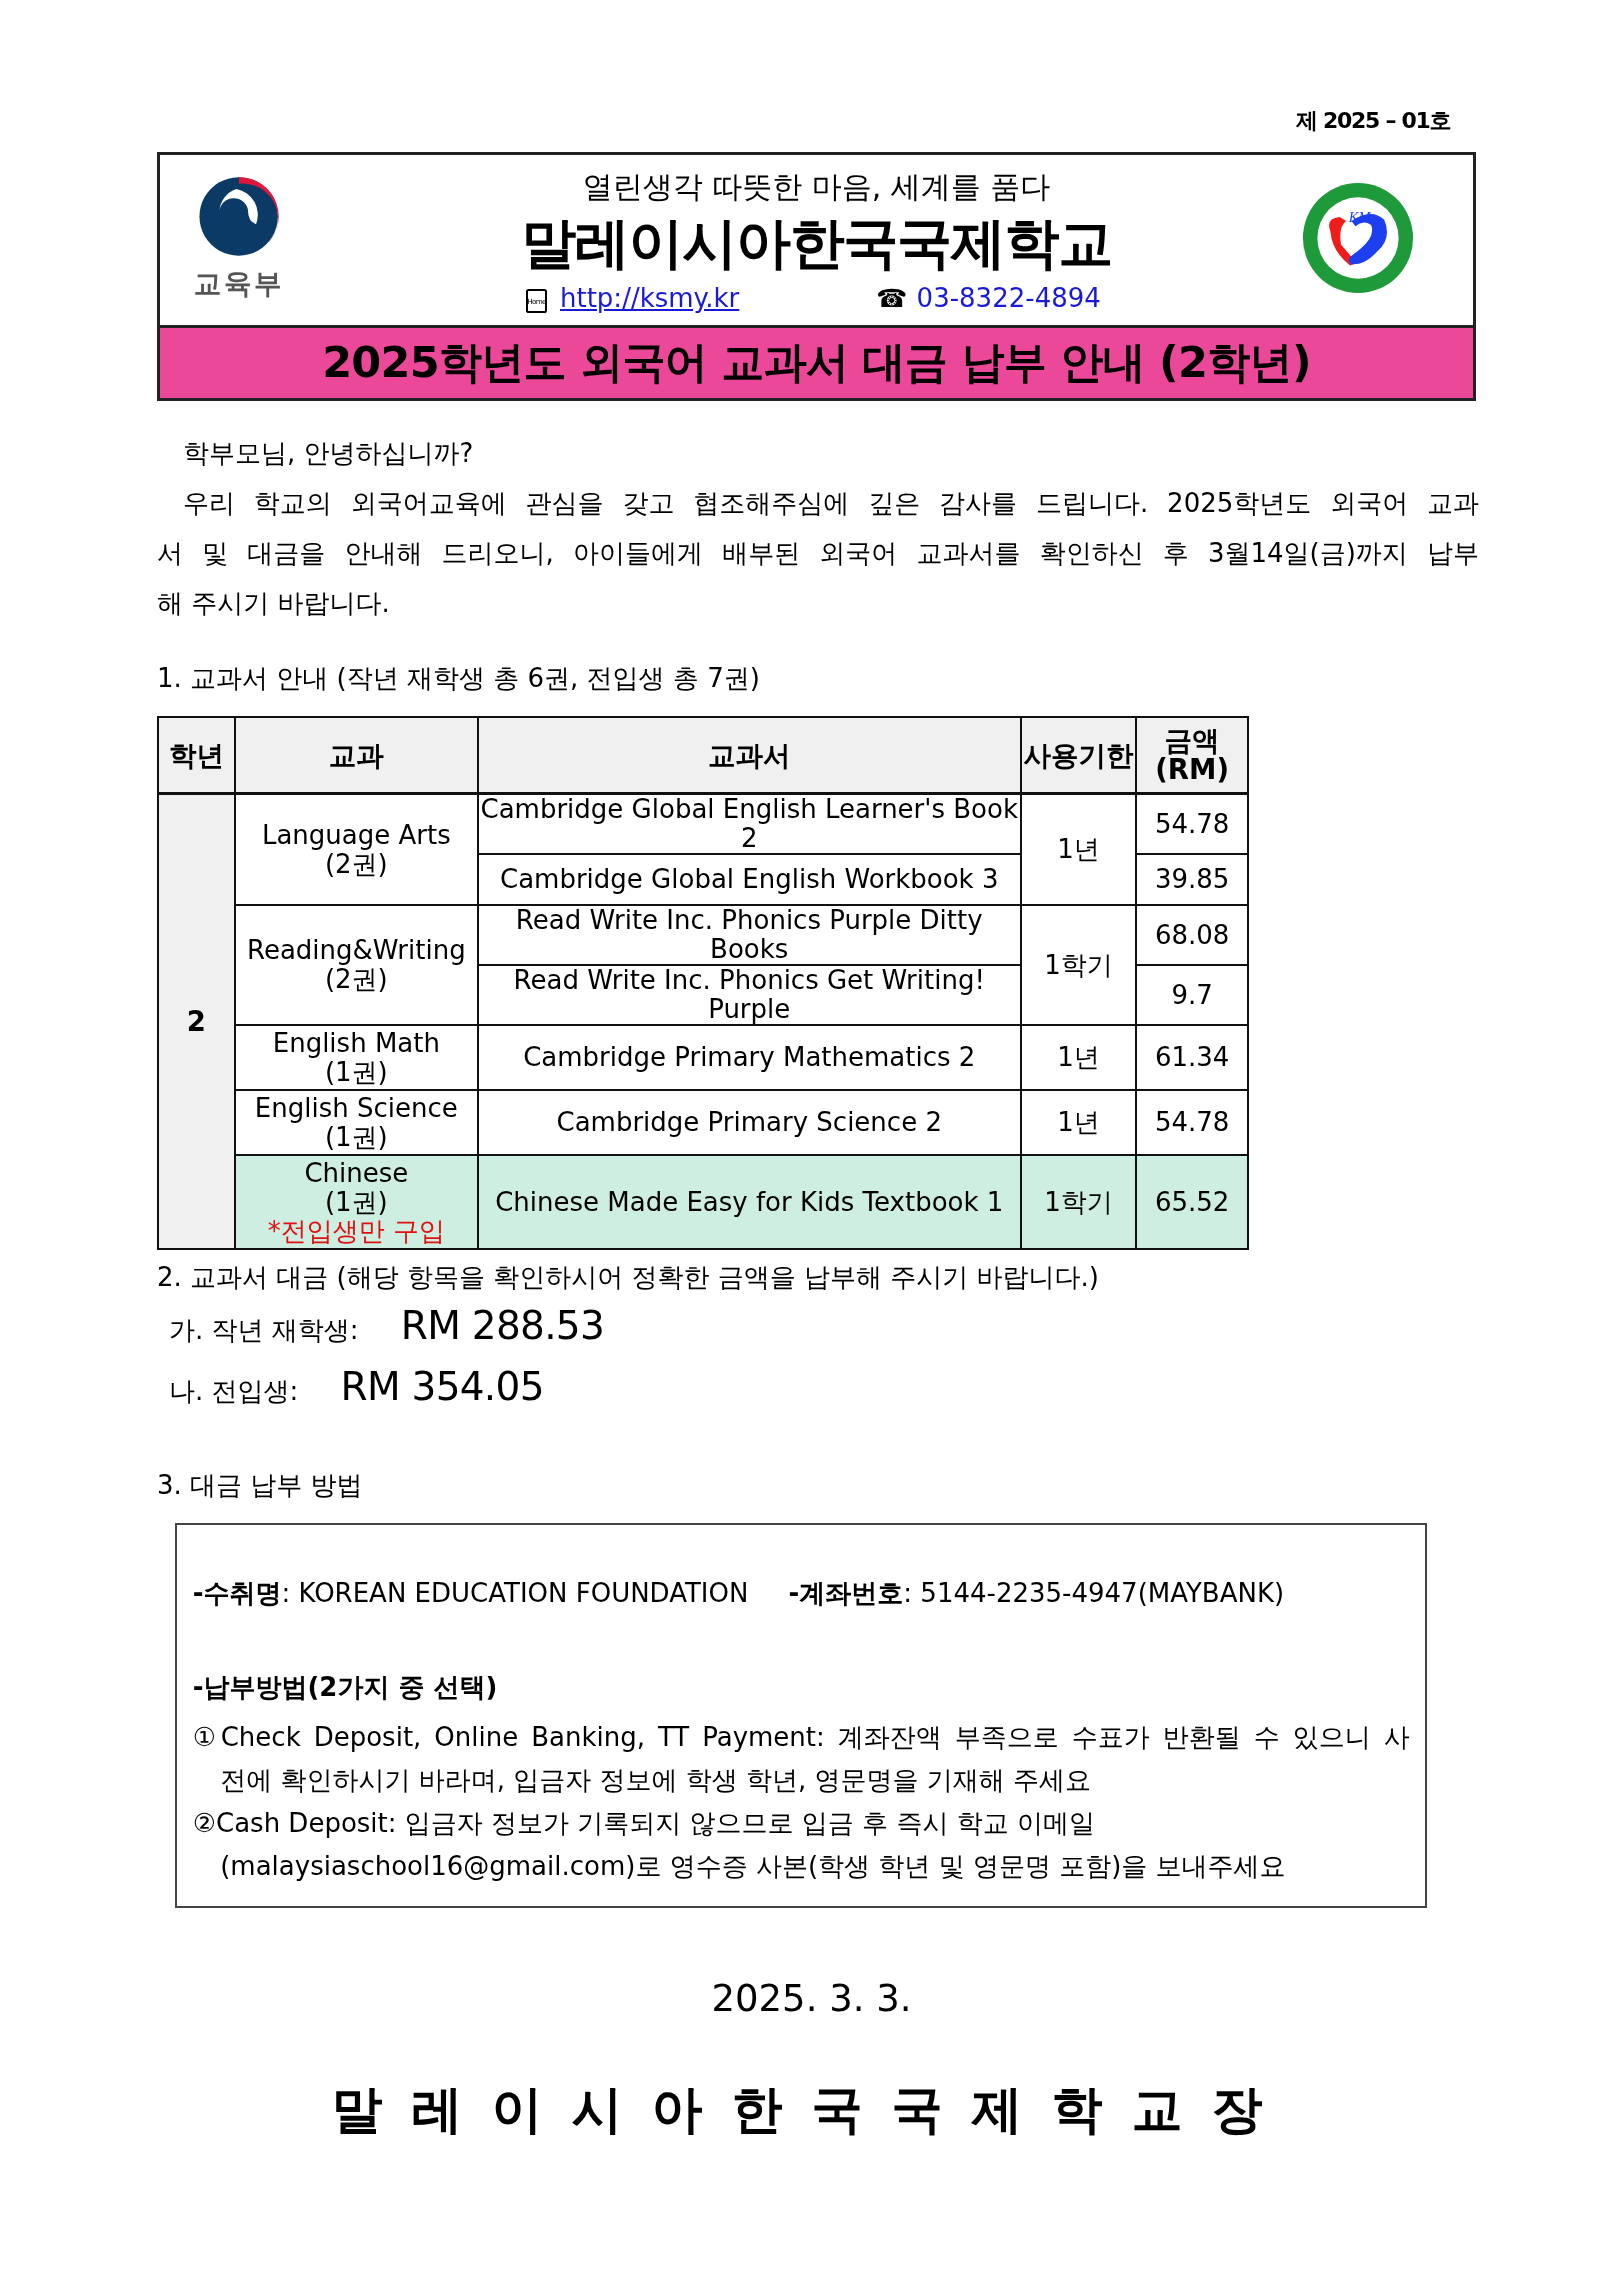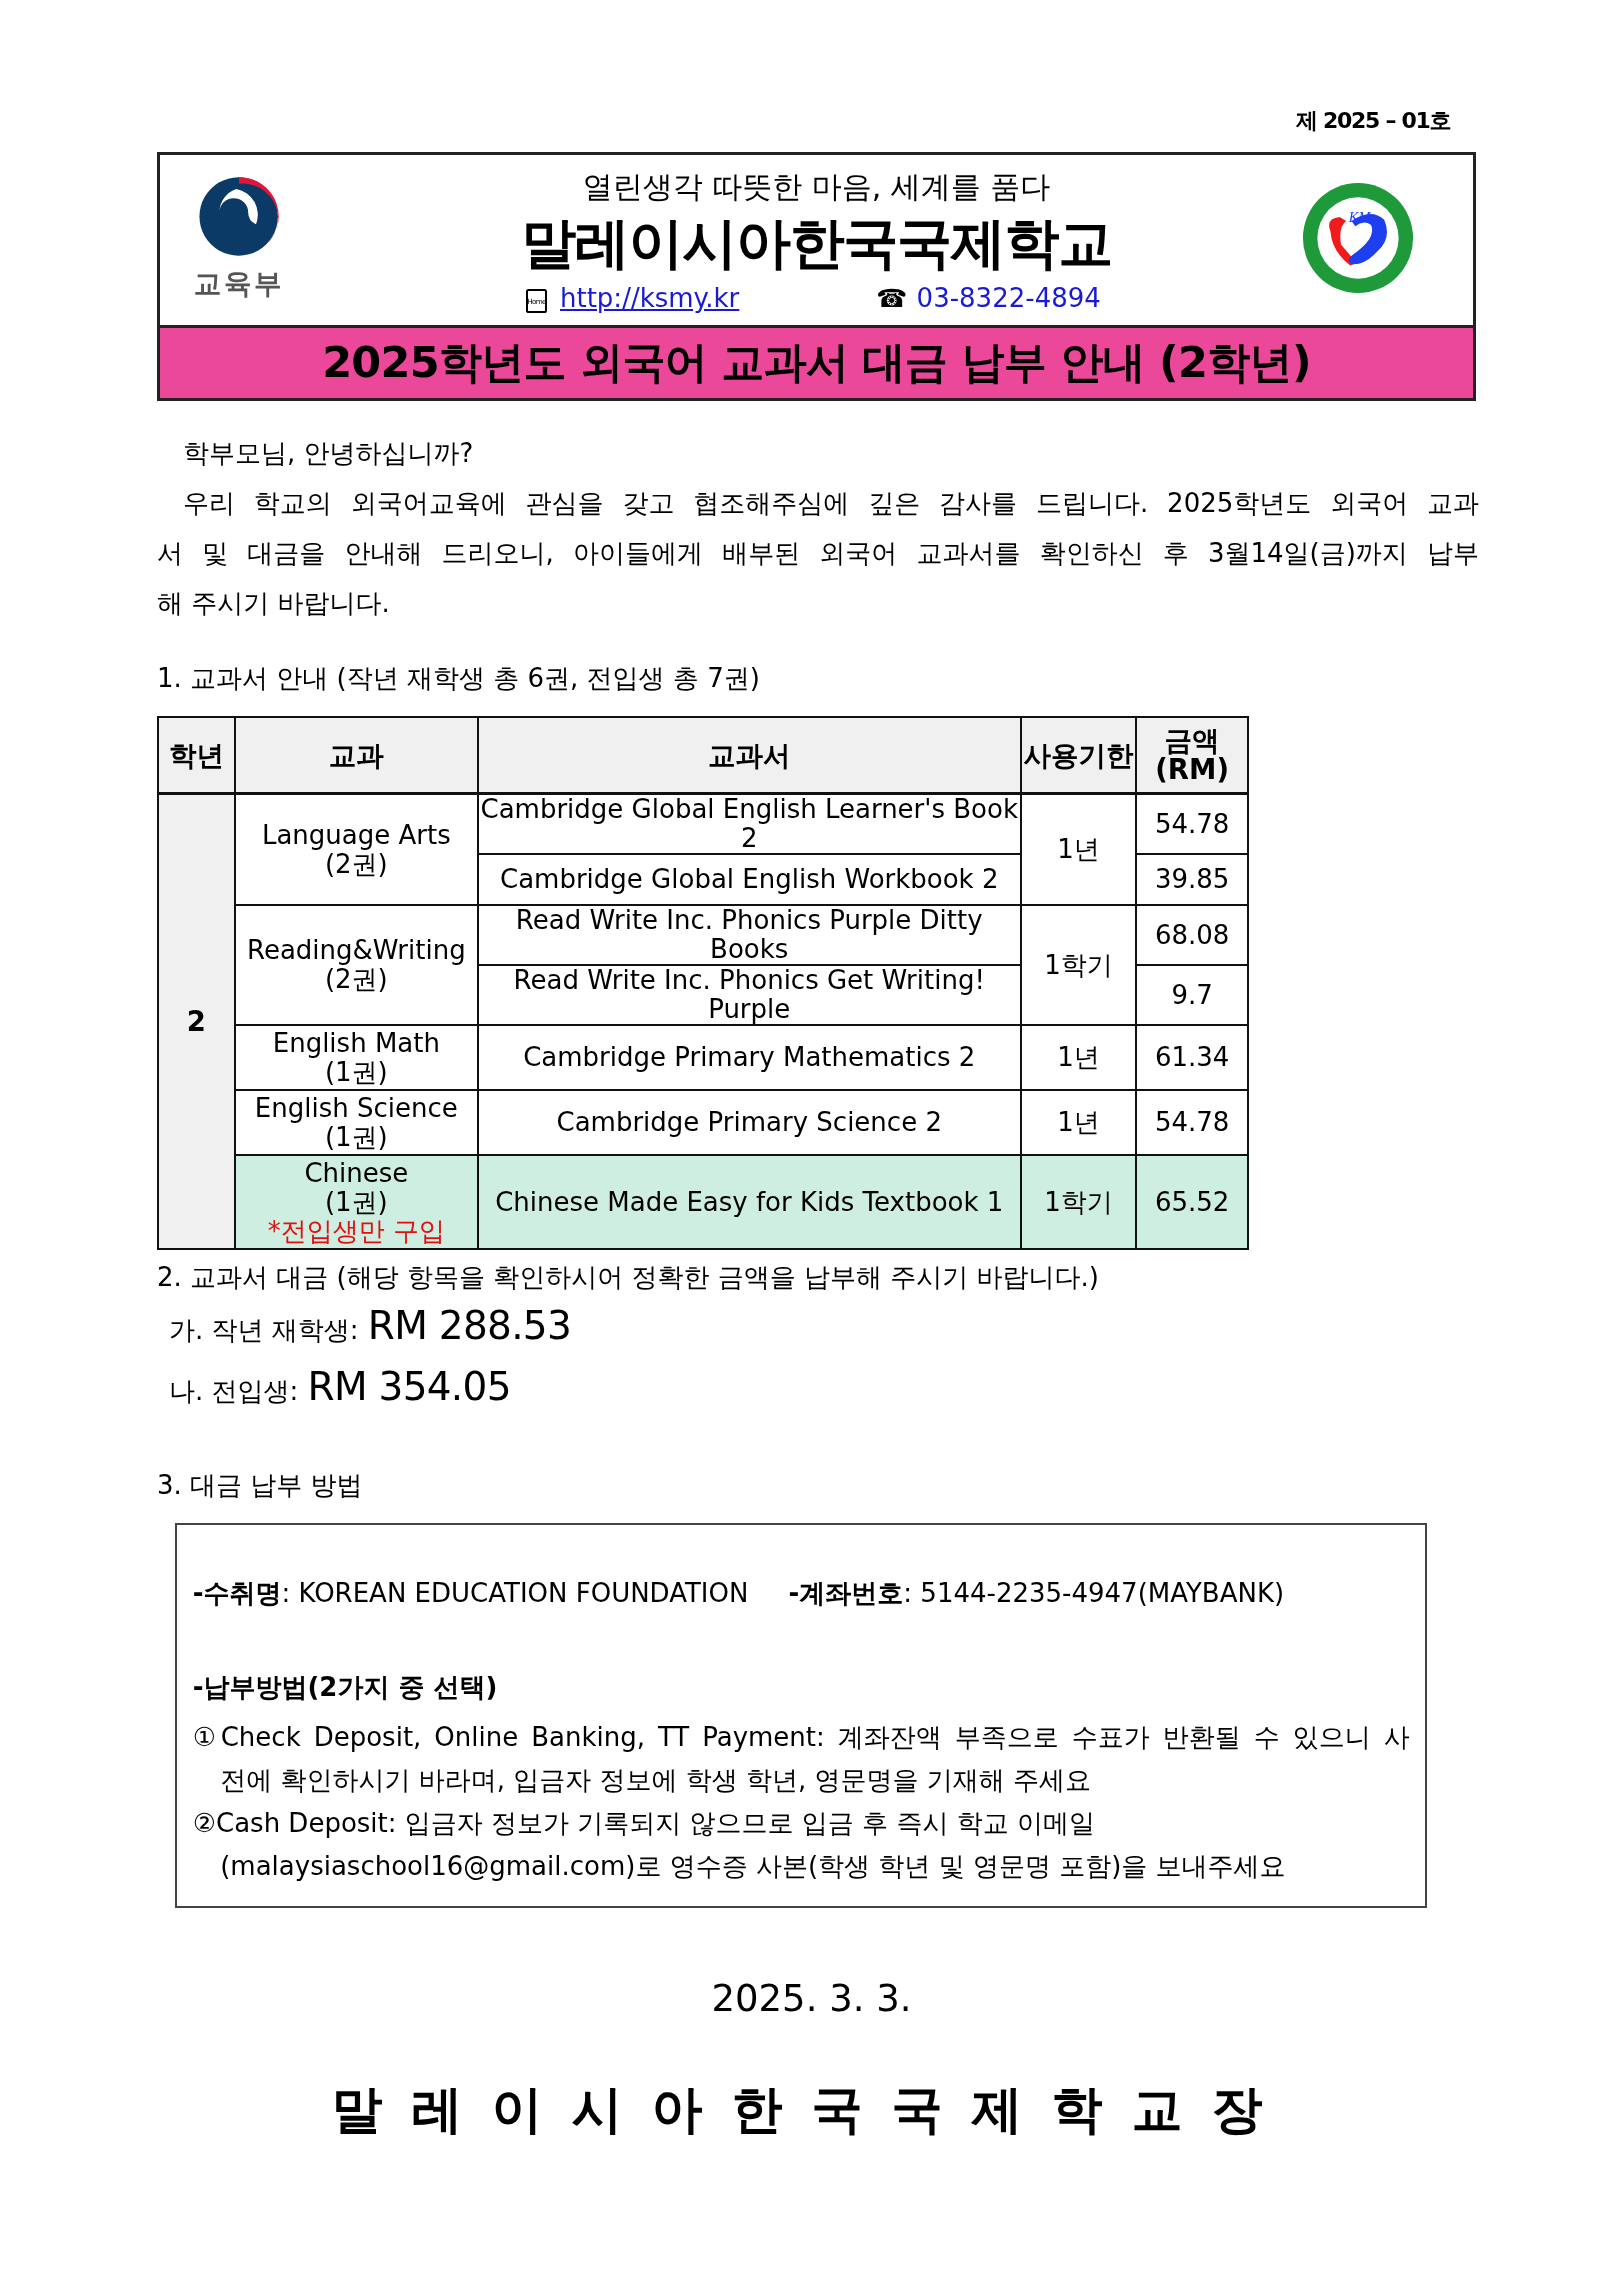--- a/index.html
+++ b/index.html
@@ -34,21 +34,21 @@
   table.books { position:absolute; left:157px; top:716px; width:1092px; border-collapse:collapse; font-size:26px; }
   table.books th, table.books td { border:2px solid #111; text-align:center; vertical-align:middle; padding:0; line-height:29px; }
   table.books th { background:#f0f0f0; font-weight:bold; height:74px; font-size:27.5px; }
   table.books tr.hd { border-bottom:3.3px solid #111; }
   table.books td.grade { background:#f0f0f0; font-weight:bold; font-size:27.5px; }
   .c-grade { width:92px; } .c-subj { width:250px; } .c-book { width:662px; } .c-term { width:143px; } .c-price { width:123px; }
   tr.green td { background:#cdeee0; }
   .note-red { color:#e01010; }
 
   .sec2 { left:157px; top:1260px; font-size:26px; }
-  .fee { left:169px; font-size:26px; display:flex; align-items:baseline; }
+  .fee { left:169px; font-size:26px; display:flex; align-items:baseline;gap:33px; }
   .fee .amt { font-size:39px; margin-left:9.2px; letter-spacing:-0.7px; }
   .fee1 { top:1303px; } .fee2 { top:1364px; }
   .sec3 { left:157px; top:1468px; font-size:26px; }
 
   .paybox { left:175px; top:1523px; width:1252px; height:385px; border:2px solid #444; box-sizing:border-box; }
   .pb { font-size:26px; position:absolute; left:15.7px; }
   .pb b { font-weight:bold; }
   .pb1 { top:51px; }
   .pb2 { top:145px; font-weight:bold; }
   .pb3 { top:191px; width:1217px; line-height:43px; }
@@ -128,21 +128,21 @@
     <td class="grade" rowspan="8">2</td>
     <td rowspan="2">
       <div>Language Arts</div>
       <div>(2권)</div>
     </td>
     <td>Cambridge Global English Learner's Book 2</td>
     <td rowspan="2">1년</td>
     <td>54.78</td>
   </tr>
   <tr style="height:51px">
-    <td>Cambridge Global English Workbook 2</td>
+    <td>Cambridge Global English Workbook 3</td>
     <td>39.85</td>
   </tr>
   <tr style="height:48px">
     <td rowspan="2">
       <div>Reading&amp;Writing</div>
       <div>(2권)</div>
     </td>
     <td>Read Write Inc. Phonics Purple Ditty Books</td>
     <td rowspan="2">1학기</td>
     <td>68.08</td>

